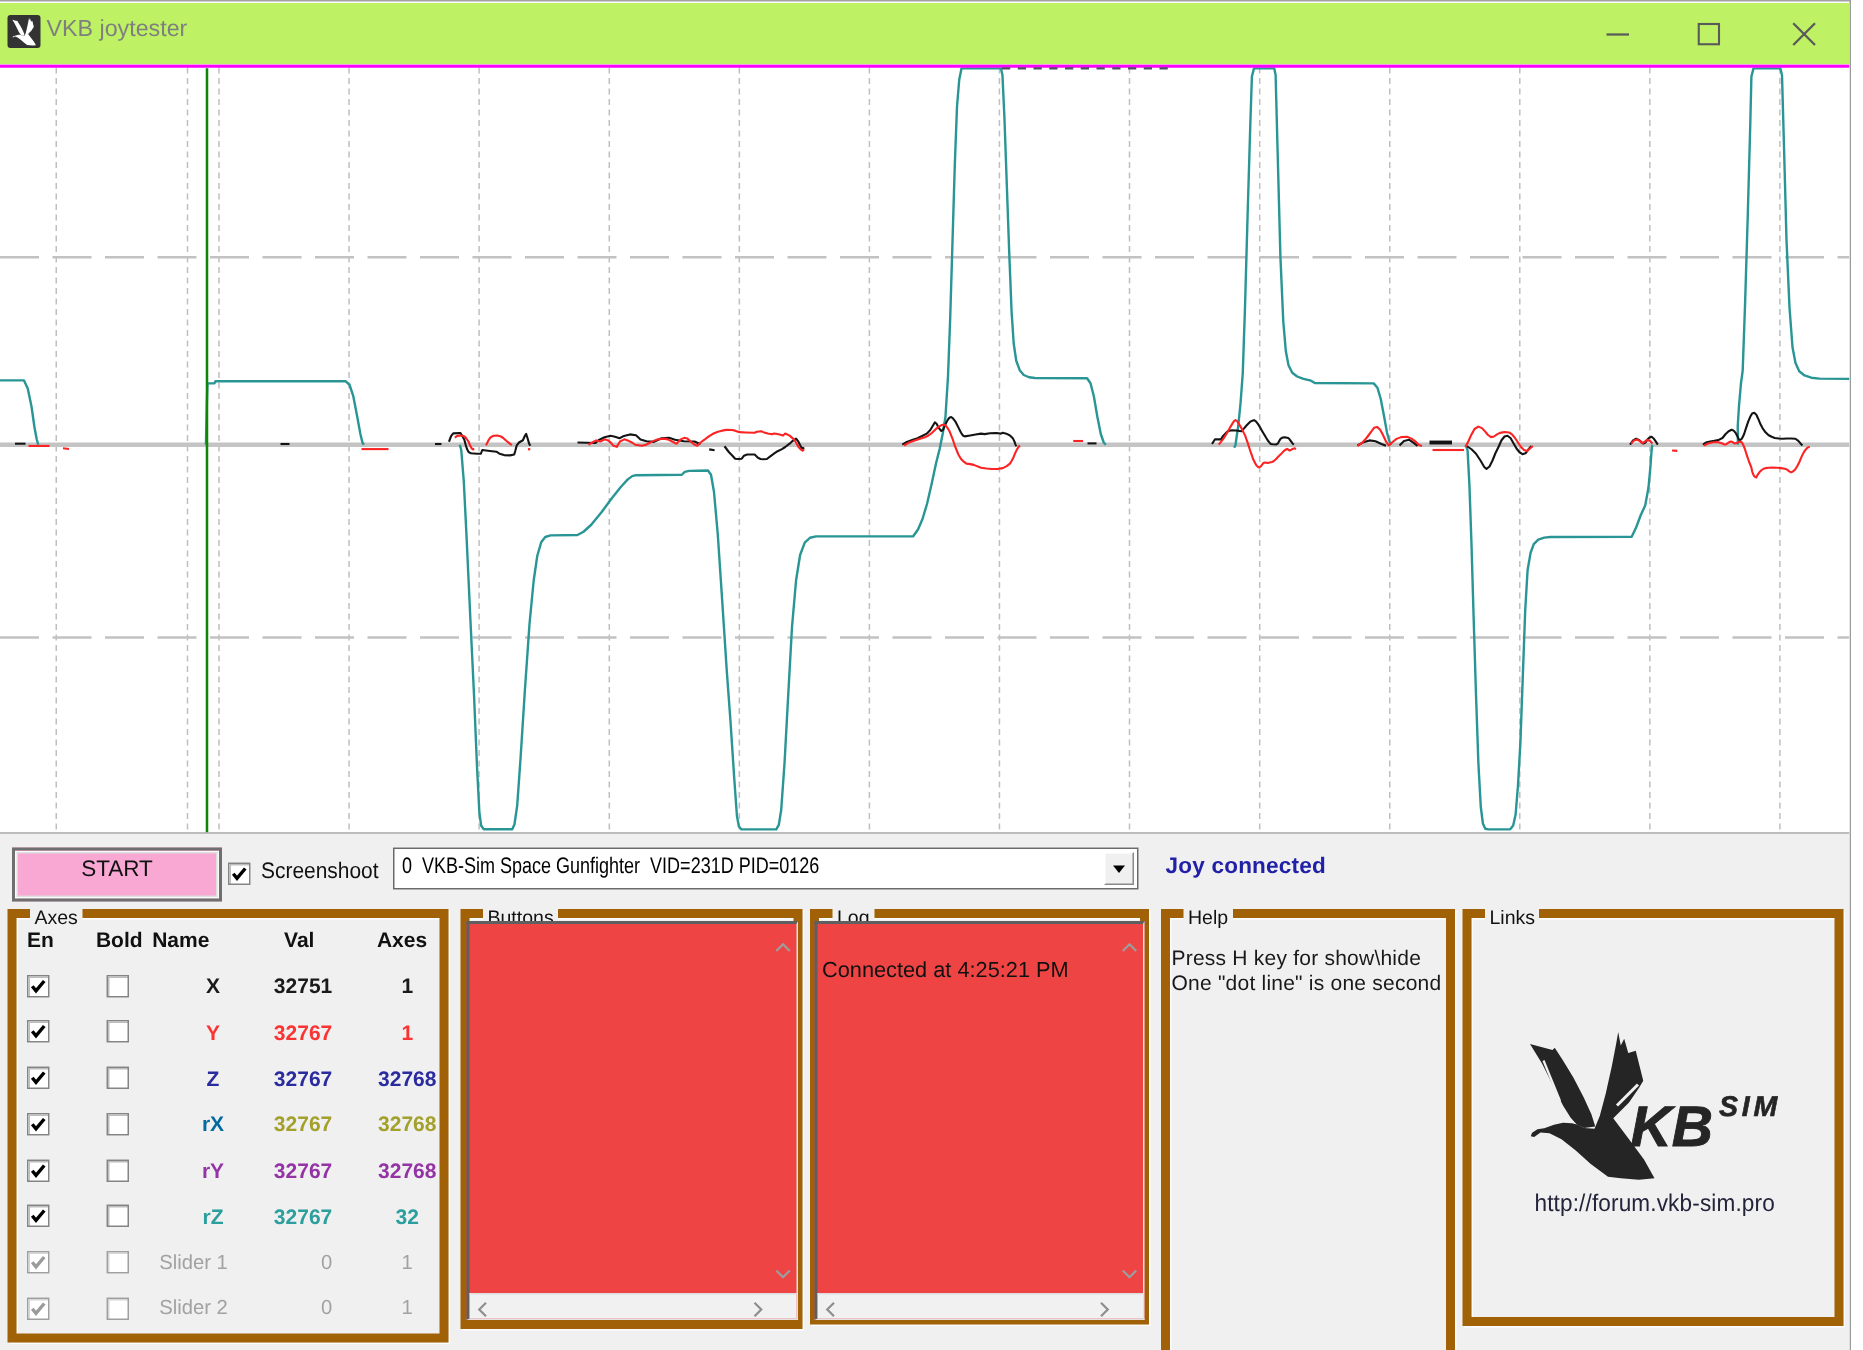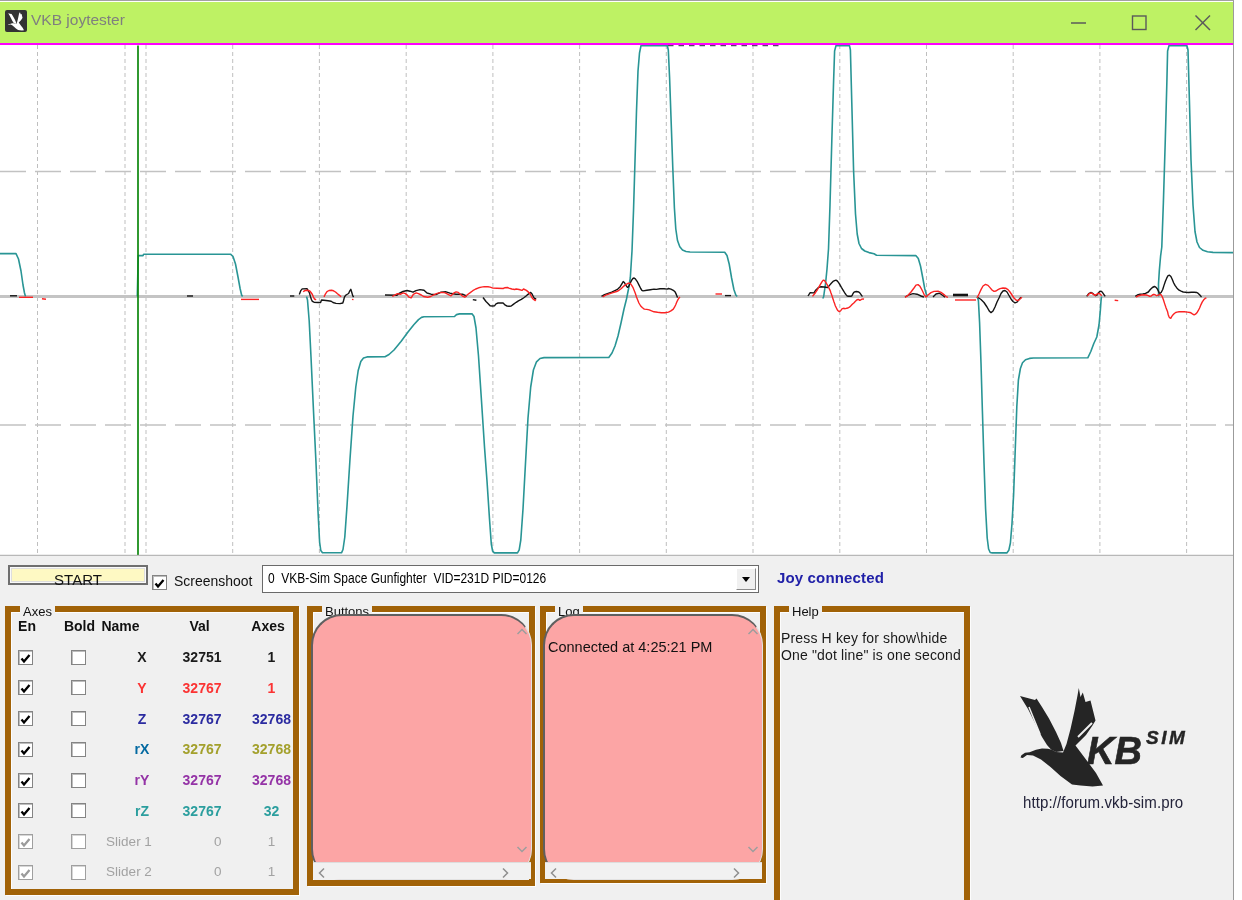--- a/index.html
+++ b/index.html
@@ -7,21 +7,21 @@
   .abs { position:absolute; }
   #win { position:absolute; left:0; top:0; width:1234px; height:900px; border-top:1px solid #a2a2a2; border-right:1px solid #9b9b9b; background:#fff; }
   #titlebar { position:absolute; left:0; top:1px; width:1233px; height:41px; background:#bef264; }
   #titletext { position:absolute; left:31px; top:9px; font-size:15.5px; color:#7f7f7f; }
   #appicon { position:absolute; left:5px; top:8px; width:22px; height:22px; background:#333333; border-radius:2px; }
   #chart { position:absolute; left:0; top:42px; width:1233px; height:513px; background:#fff; }
   #panel { position:absolute; left:0; top:555px; width:1233px; height:345px; background:#f0f0f0; }
   .gbox { position:absolute; border:6px solid #a16207; box-shadow:1px 1px 0 #fdfdfd, inset 1px 1px 0 #fdfdfd; }
   .glabel { position:absolute; top:-8px; left:9px; background:#f0f0f0; padding:0 3px; font-size:13px; color:#111; line-height:15px; }
   .cb { position:absolute; width:15px; height:15px; background:#fff; border:1px solid #848484; box-shadow:inset 1px 1px 0 #bdbdbd; }
-  .lbox { position:absolute; background:#fca5a5; border-top:2px solid #5f5f5f; border-left:2px solid #5f5f5f; border-right:1px solid #e2e2e2; border-bottom:1px solid #e2e2e2;border-radius:31px; }
+  .lbox { position:absolute; background:#ef4444; border-top:2px solid #5f5f5f; border-left:2px solid #5f5f5f; border-right:1px solid #e2e2e2; border-bottom:1px solid #e2e2e2; }
   .t { position:absolute; white-space:pre; }
 </style>
 </head>
 <body>
 <div id="win">
   <div id="titlebar">
     <div id="appicon">
       <svg width="22" height="22" viewBox="-12 -6 114 116">
           <path fill="#ffffff" d="M4,11 L19,15 L20.5,13.5 L26,22 L33,33.5 L40,47 L45,58 L47.5,66 L40,67 L35,64.5 L31,60 L26,52 L20,40 L12,24 Z"></path>
           <path fill="#ffffff" d="M17,70.5 L11,70 L6.8,73 L4.5,72.5 L5.4,70.2 L9,67.8 L13.5,67.2 L20,64.8 L26,63.5 L32,63.8 L36,64.8 L40,67 L47,67.5 L50.5,59 L54.5,44 L58.5,26 L61.5,10.5 L62.8,3 L64.5,12 L66.8,7.5 L69.5,17 L74.5,15.5 L77,25.5 L79.5,35.5 L76.5,40.5 L70,50 L63.5,56.5 L59.5,60.5 L64,66.5 L71.5,76.5 L80,88 L87,100.5 L76.5,101.5 L64.5,100.5 L56,99.5 L44.5,91 L34.5,82 L25,74.5 Z"></path>
@@ -97,21 +97,21 @@
         <polyline points="1114.7,299.3 1118.2,299.6"></polyline>
         <polyline points="1136,296.1 1138.7,294.7 1141.4,294 1144.2,293.7 1146.2,294 1148.3,294.7 1149.7,295.4 1151,295.1 1152.4,294 1153.8,293.3 1155.1,293.7 1156.5,294.7 1158.5,294 1159.9,293.3 1161.3,294 1162.4,296.1 1163.4,298.8 1164.7,302.9 1166.1,307 1167.5,310.4 1168.1,313.2 1168.8,315.2 1169.5,316.6 1170.9,317.3 1171.5,315.9 1172.9,313.9 1174.3,312.5 1175.7,311.5 1177,311.1 1179.1,310.8 1181.8,310.7 1184.5,310.8 1187.3,311.1 1190,311.5 1191.4,312.1 1192.8,313.2 1194.1,313.9 1195.5,313.2 1196.9,311.8 1198.2,309.7 1199.6,307 1201,303.6 1202.3,300.9 1203.7,298.8 1205.1,297.4 1206.4,296.8"></polyline>
       </g>
       <line x1="138" y1="44.5" x2="138" y2="554" stroke="#0c870c" stroke-width="1.7"></line>
       <line x1="0" y1="43" x2="1233" y2="43" stroke="#ff00ff" stroke-width="2.2"></line>
       <line x1="668" y1="44.6" x2="783" y2="44.6" stroke="#4f4c66" stroke-width="1.4" stroke-dasharray="5.5 5"></line>
       <line x1="0" y1="554.3" x2="1233" y2="554.3" stroke="#a7a7a7" stroke-width="1"></line>
     </svg>
   </div>
   <div id="panel">
-    <div id="startbtn" style="position:absolute;left:8px;top:9px;width:140px;height:20px;background:#fef9c3;border:2px solid #6f6f6f;box-shadow:inset 1px 1px 0 #fafafa, inset -1px -1px 0 #fafafa, inset 2px 2px 0 #dedede, inset -2px -2px 0 #dedede;text-align:center;line-height:25px;font-size:15px;color:#111;">START</div>
+    <div id="startbtn" style="position:absolute;left:8px;top:9px;width:140px;height:36px;background:#f9a8d4;border:2px solid #6f6f6f;box-shadow:inset 1px 1px 0 #fafafa, inset -1px -1px 0 #fafafa, inset 2px 2px 0 #dedede, inset -2px -2px 0 #dedede;text-align:center;line-height:25px;font-size:15px;color:#111;">START</div>
     <div class="cb" style="left:152px;top:19px;"><svg width="13" height="13">
           <polyline points="2.5,6.5 5,9.5 10.5,3" fill="none" stroke="#000" stroke-width="2.3"></polyline>
         </svg></div>
     <div class="t" style="left:174px;top:16px;font-size:15px;color:#111;transform:scaleX(0.93);transform-origin:0 0;">Screenshoot</div>
     <div style="position:absolute;left:262px;top:9px;width:497px;height:28px;background:#fff;border:1px solid #6a6a6a;">
       <div class="t" style="left:5px;top:2.5px;font-size:15px;color:#000;transform:scaleX(0.8);transform-origin:0 0;">0  VKB-Sim Space Gunfighter  VID=231D PID=0126</div>
       <div style="position:absolute;right:2px;top:2px;width:20px;height:22px;background:#f0f0f0;border:1px solid;border-color:#ffffff #8a8a8a #8a8a8a #ffffff;">
         <div style="position:absolute;left:5px;top:8px;width:0;height:0;border-left:4.5px solid transparent;border-right:4.5px solid transparent;border-top:5px solid #000;"></div>
       </div>
     </div>
@@ -121,20 +121,23 @@
         <div class="glabel">Axes</div>
       </div>
     <div class="gbox" style="left:307px;top:50px;width:228px;height:280px;">
         <div class="glabel">Buttons</div>
       </div>
     <div class="gbox" style="left:540px;top:50px;width:226px;height:277px;">
         <div class="glabel">Log</div>
       </div>
     <div class="gbox" style="left:774px;top:50px;width:196px;height:342px;">
         <div class="glabel">Help</div>
+      </div>
+    <div class="gbox" style="left:975px;top:50px;width:254px;height:278px;">
+        <div class="glabel">Links</div>
       </div>
 
     <div class="t" style="left:27px;top:62px;transform:translateX(-50%);font-size:14px;font-weight:bold;color:#111;">En</div>
     <div class="t" style="left:79.5px;top:62px;transform:translateX(-50%);font-size:14px;font-weight:bold;color:#111;">Bold</div>
     <div class="t" style="left:120.5px;top:62px;transform:translateX(-50%);font-size:14px;font-weight:bold;color:#111;">Name</div>
     <div class="t" style="left:199.5px;top:62px;transform:translateX(-50%);font-size:14px;font-weight:bold;color:#111;text-align:right;">Val</div>
     <div class="t" style="left:268px;top:62px;transform:translateX(-50%);font-size:14px;font-weight:bold;color:#111;">Axes</div>
     <div class="cb" style="left:18px;top:93.5px;"><svg width="13" height="13">
           <polyline points="2.5,6.5 5,9.5 10.5,3" fill="none" stroke="#000" stroke-width="2.3"></polyline>
         </svg></div>

